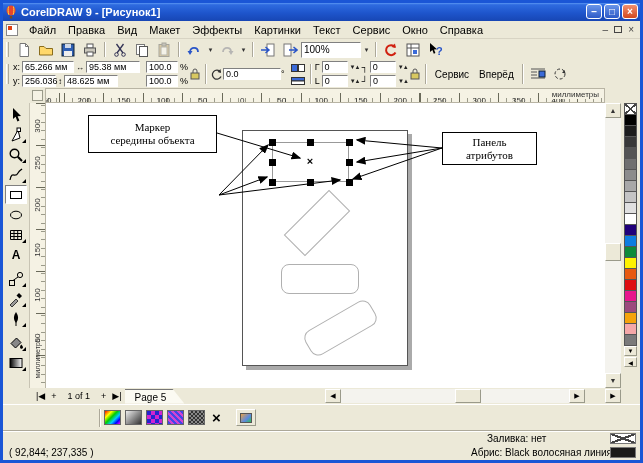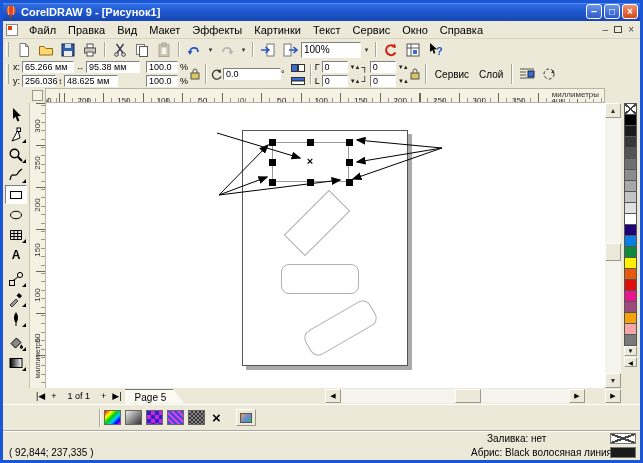--- a/index.html
+++ b/index.html
@@ -359,21 +359,21 @@
       </span>
     </span>
     <span class="tbtn" style="width:14px">
         <svg width="10" height="12">
           <rect x="1" y="5" width="8" height="6" fill="#d8c860" stroke="#555"></rect>
           <path d="M3 5 V3 a2 2 0 0 1 4 0 V5" fill="none" stroke="#555"></path>
         </svg>
       </span>
     <span class="sep"></span>
     <span class="pb-txtbtn">Сервис</span>
-    <span class="pb-txtbtn">Слой</span>
+    <span class="pb-txtbtn">Вперёд</span>
     <span class="sep"></span>
     <span class="tbtn">
         <svg width="16" height="14">
           <path d="M1 2 H15 M1 5 H7 M1 8 H7 M1 11 H15" stroke="#555"></path>
           <rect x="9" y="4" width="6" height="6" fill="#3A6AD8" stroke="#123"></rect>
         </svg>
       </span>
     <span class="tbtn">
         <svg width="14" height="14">
           <circle cx="7" cy="7" r="5" fill="none" stroke="#333" stroke-dasharray="3 2"></circle>
@@ -496,20 +496,28 @@
         <span class="handle" style="left:64px;top:7.5px"></span>
         <span class="handle" style="left:102.5px;top:7.5px"></span>
         <span class="handle" style="left:25.5px;top:27.5px"></span>
         <span class="handle" style="left:102.5px;top:27.5px"></span>
         <span class="handle" style="left:25.5px;top:47.5px"></span>
         <span class="handle" style="left:64px;top:47.5px"></span>
         <span class="handle" style="left:102.5px;top:47.5px"></span>
         <span class="centerx">×</span>
       </div>
 
+      <div class="callout" style="left:42px;top:12px;width:129px;height:38px">
+        <span>Маркер</span>
+        <span>середины объекта</span>
+      </div>
+      <div class="callout" style="left:396px;top:29px;width:95px;height:33px">
+        <span>Панель</span>
+        <span>атрибутов</span>
+      </div>
 
       <svg class="arrows" width="559" height="285">
         <defs>
           <marker id="ah" markerWidth="10" markerHeight="8" refX="8.5" refY="4" orient="auto">
             <path d="M0 0 L10 4 L0 8 Z" fill="#000"></path>
           </marker>
         </defs>
         <line x1="171" y1="30" x2="254" y2="55" stroke="#000" marker-end="url(#ah)"></line>
         <line x1="173" y1="92" x2="222" y2="42" stroke="#000" marker-end="url(#ah)"></line>
         <line x1="173" y1="92" x2="221" y2="74" stroke="#000" marker-end="url(#ah)"></line>

